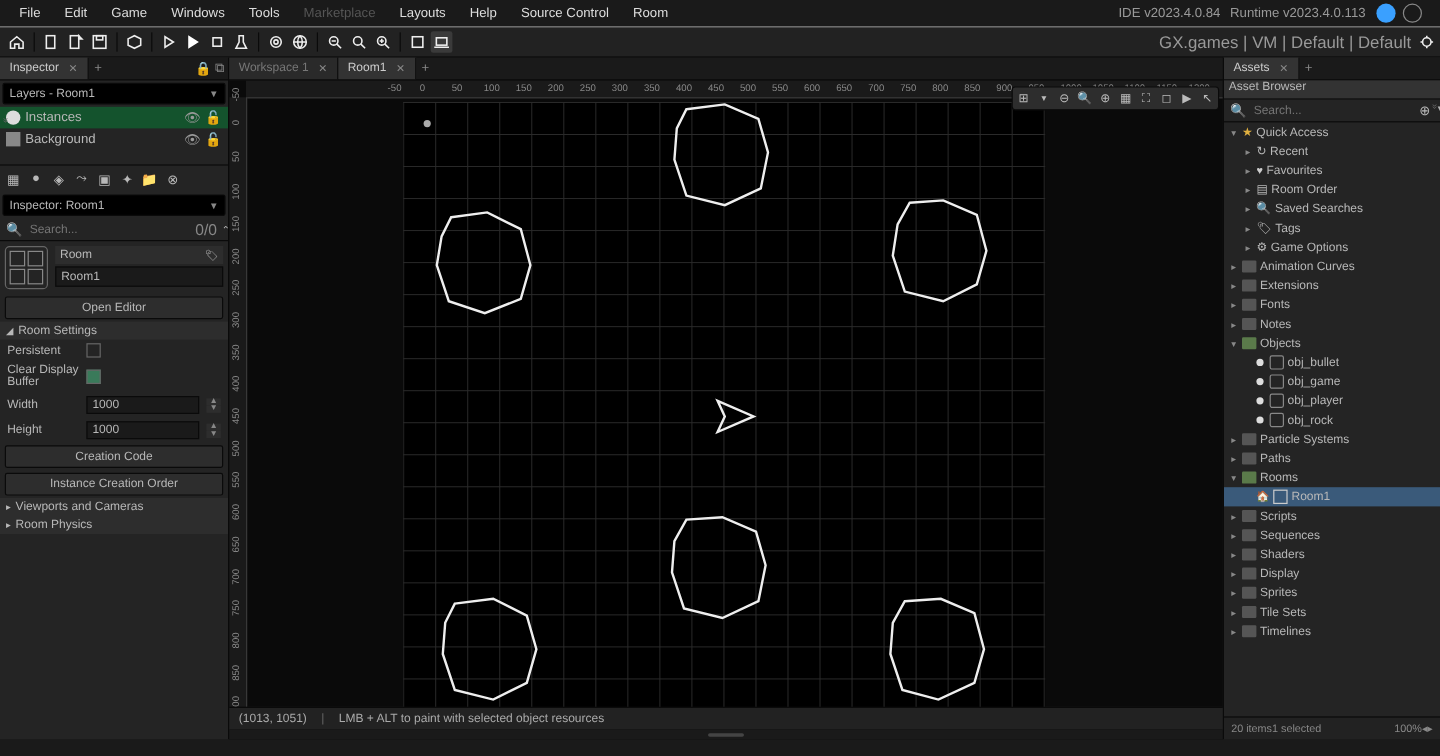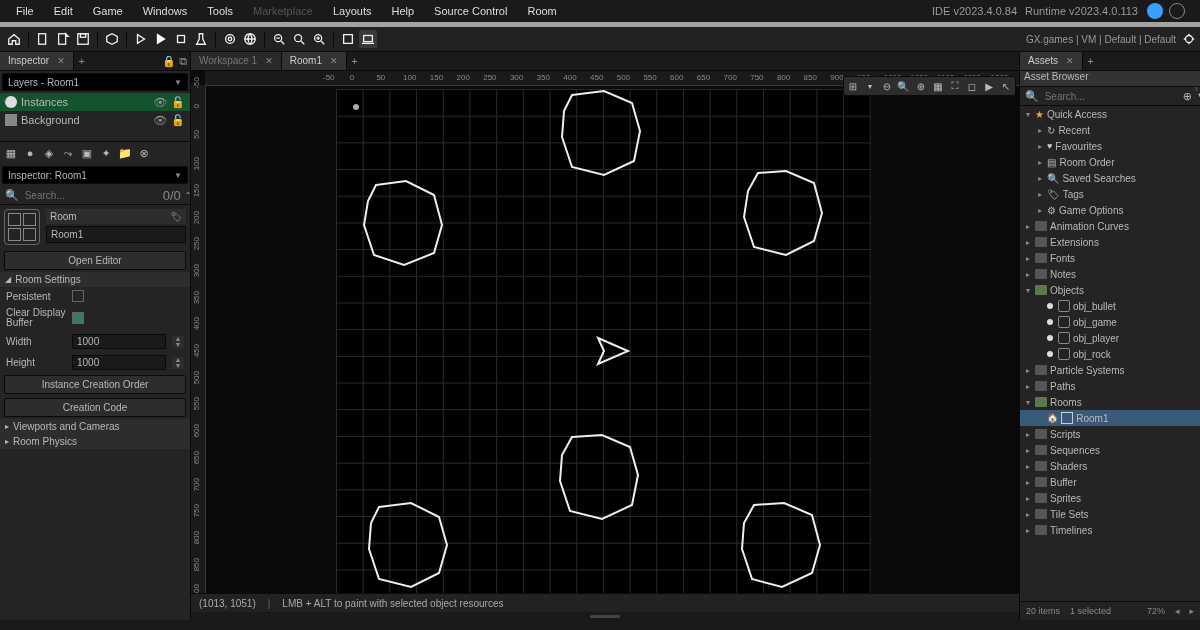--- a/index.html
+++ b/index.html
@@ -1,29 +1,29 @@
 <!DOCTYPE html>
 <html><head>
 <meta charset="utf-8">
 <style>
 html,body{margin:0;padding:0;width:1200px;height:630px;background:#1a1a1a;color:#b8b8b8;font-family:Arial,Helvetica,sans-serif;font-size:11px;overflow:hidden}
 .row{display:flex;flex-direction:row;align-items:center}
-.menubar{height:22px;background:#1a1a1a;border-bottom:5px solid #a3a3a3;padding:0 6px}
+.menubar{height:22px;background:#1a1a1a;border-bottom:1px solid #a3a3a3;padding:0 6px}
 .menubar .item{padding:0 10px;line-height:22px;color:#ddd}
 .menubar .dim{color:#555}
 .menubar .right{margin-left:auto;color:#999;padding-right:6px}
 .menubar .uicon{width:16px;height:16px;border-radius:50%;background:#3aa0ff;margin:0 3px}
 .menubar .bicon{width:16px;height:16px;border-radius:50%;border:1.5px solid #888;box-sizing:border-box;margin:0 3px}
 .toolbar{height:20px;background:#222;border-bottom:1px solid #0a0a0a;padding:2px 4px}
 .toolbar .tb{width:18px;height:18px;display:flex;align-items:center;justify-content:center;margin:0 1px;color:#aaa}
 .toolbar .sep{width:1px;height:16px;background:#0a0a0a;margin:0 4px}
 .toolbar svg{width:14px;height:14px}
 .toolbar .act{background:#3a3a3a;border-radius:2px}
 .toolbar .bright{color:#ddd}
-.rightbar{margin-left:auto;color:#999;font-size:10px}
+.rightbar{margin-left:auto;color:#999;font-size:14px}
 .tabbar{height:18px;background:#1a1a1a;display:flex;border-bottom:1px solid #0a0a0a}
 .tab{height:18px;line-height:18px;padding:0 8px;background:#2a2a2a;border-right:1px solid #0a0a0a;display:flex;align-items:center;gap:8px;color:#ccc;font-size:10px}
 .tab.active{background:#333}
 .tab .x{color:#888;font-size:9px}
 .tabplus{width:16px;display:flex;align-items:center;justify-content:center;color:#888}
 .body{display:flex;height:568px}
 .leftpanel{width:190px;background:#242424;border-right:1px solid #0a0a0a;display:flex;flex-direction:column}
 .panelhdr{height:15px;background:#333;border-bottom:1px solid #0a0a0a;padding:0 4px;font-size:10px;display:flex;}
 .dd{height:16px;background:#000000;border:1px solid #0a0a0a;margin:2px;display:flex;align-items:center;padding:0 5px;font-size:10px;border-radius:2px}
 .dd .chev{margin-left:auto;font-size:8px;color:#888}
@@ -68,21 +68,21 @@
 .tree{flex:1;overflow:auto;font-size:10px}
 .tn{display:flex;align-items:center;padding:1px 4px;gap:3px;height:14px}
 .tn.sel{background:#3a5a7a}
 .tn .ar{width:8px;font-size:8px;color:#888;text-align:center}
 .tn .noar{width:8px}
 .tn .fld{width:12px;height:10px;background:#555;border-radius:1px}
 .tn .fld.o{background:#5a7a4a}
 .tn .obj{width:10px;height:10px;border:1px solid #888;border-radius:2px}
 .tn .star{color:#e0b040}
 .tn .heart{color:#ccc;font-size:9px}
-.rstatus{height:18px;background:#222;border-top:1px solid #0a0a0a;display:flex;align-items:center;padding:0 6px;font-size:9px;color:#888;gap:10px}
+.rstatus{height:18px;background:#222;border-top:1px solid #0a0a0a;display:flex;align-items:center;padding:0 6px;font-size:9px;color:#888;}
 .sl{position:absolute;left:0;top:60px;width:8px;bottom:0;color:#666;font-size:8px}
 .sl span{display:block;transform:rotate(-90deg);margin:20px -4px}
 svg{stroke:#eee;fill:none;stroke-width:1.5}
 .rock{position:absolute}
 .ship{position:absolute}
 </style>
 </head>
 <body>
 
 <div class="menubar row">
@@ -304,22 +304,22 @@
         </div>
       </div>
     <div class="prop">
         <label>Height</label>
         <div class="propin">1000</div>
         <div class="spinner">
           <span>▲</span>
           <span>▼</span>
         </div>
       </div>
+    <div class="btn">Creation Code</div>
     <div class="btn">Instance Creation Order</div>
-    <div class="btn">Creation Code</div>
     <div class="secthdr">
         <span style="font-size:8px">▸</span>
         <span>Viewports and Cameras</span>
       </div>
     <div class="secthdr">
         <span style="font-size:8px">▸</span>
         <span>Room Physics</span>
       </div>
   </div>
 
@@ -549,42 +549,42 @@
           <span>Sequences</span>
         </div>
         <div class="tn" style="padding-left: 4px;">
           <span class="ar">▸</span>
           <span class="fld"></span>
           <span>Shaders</span>
         </div>
         <div class="tn" style="padding-left: 4px;">
           <span class="ar">▸</span>
           <span class="fld"></span>
-          <span>Buffer</span>
+          <span>Display</span>
         </div>
         <div class="tn" style="padding-left: 4px;">
           <span class="ar">▸</span>
           <span class="fld"></span>
           <span>Sprites</span>
         </div>
         <div class="tn" style="padding-left: 4px;">
           <span class="ar">▸</span>
           <span class="fld"></span>
           <span>Tile Sets</span>
         </div>
         <div class="tn" style="padding-left: 4px;">
           <span class="ar">▸</span>
           <span class="fld"></span>
           <span>Timelines</span>
         </div>
       </div>
     <div class="rstatus">
       <span>20 items</span>
       <span>1 selected</span>
-      <span style="margin-left:auto">72%</span>
+      <span style="margin-left:auto">100%</span>
       <span>◂</span>
       <span>▸</span>
     </div>
   </div>
 </div>
 
 <div class="sl" style="top:70px">
     <span>«</span>
   </div>
 <div class="sl" style="top:70px;left:auto;right:0">

